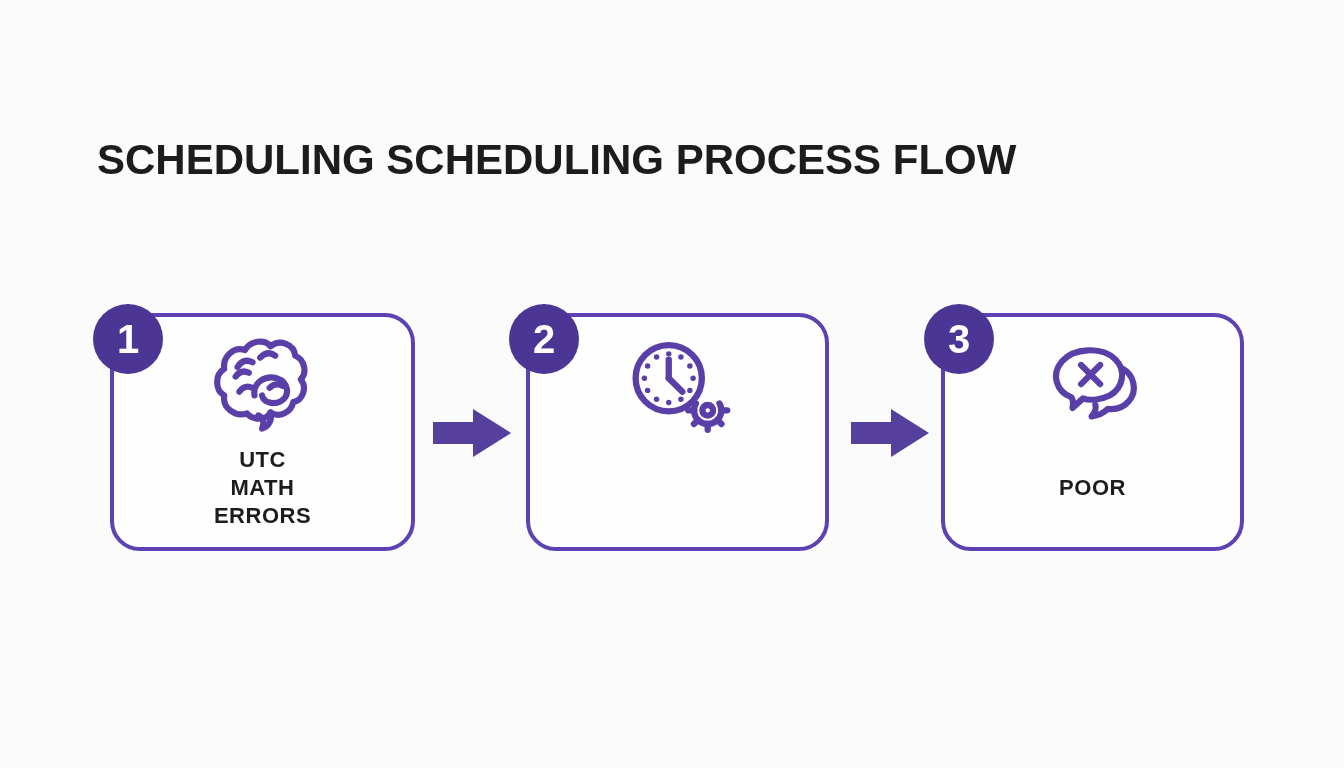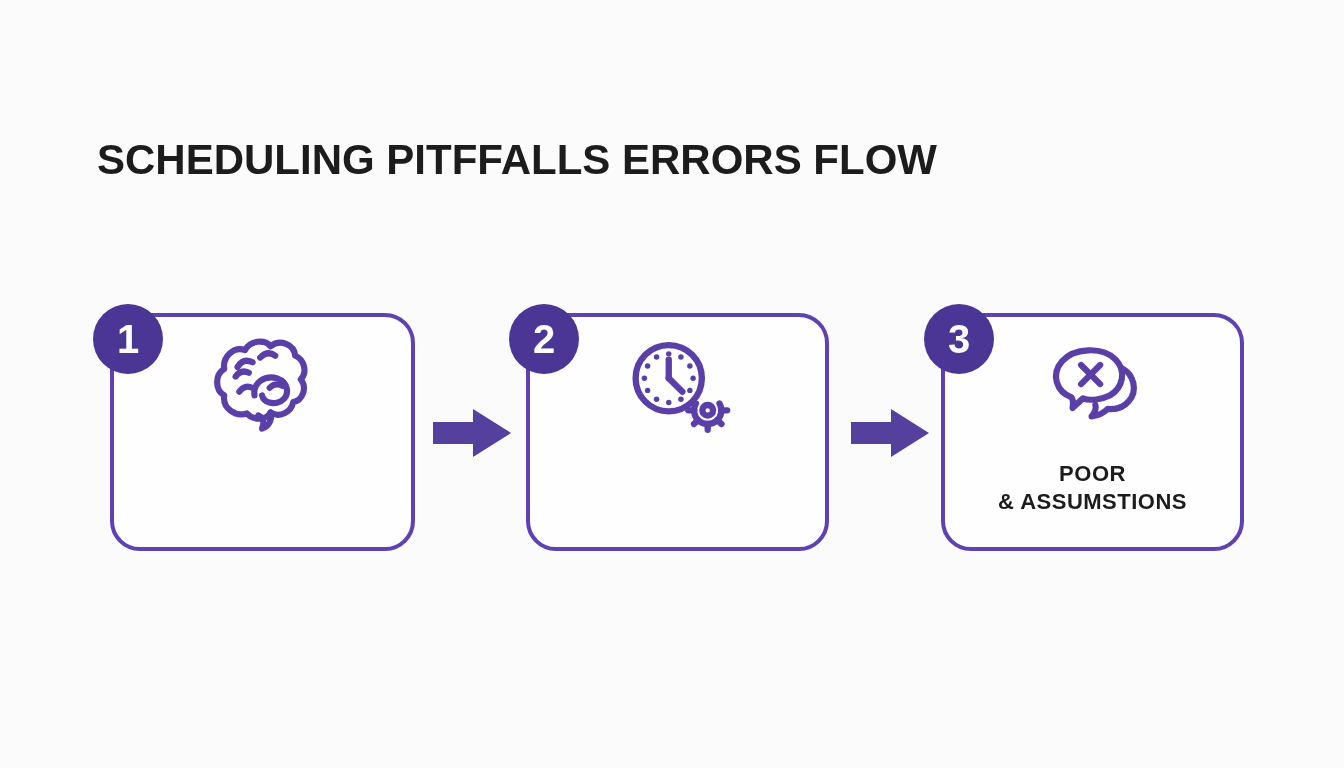--- a/index.html
+++ b/index.html
@@ -93,36 +93,41 @@
     stroke:var(--icon);
     stroke-width:6.5;
     stroke-linecap:round;
     stroke-linejoin:round;
   }
   .dot{fill:var(--icon);stroke:none;}
 </style>
 </head>
 <body>
 
-<h1 class="title">SCHEDULING PITFFALLS ERRORS FLOW</h1>
+<h1 class="title">SCHEDULING SCHEDULING PROCESS FLOW</h1>
 
 <section class="step-card step-1">
   <div class="badge">1</div>
   <div class="icon-wrap">
     <svg width="104" height="100" viewBox="0 0 110 104">
       <path class="stroke" d="M38,81 C26,85 12,76 14,62 C4,56 4,40 14,34 C12,21 24,10 36,14 C41,4 57,2 63,10 C73,2 88,8 89,20 C99,24 102,38 95,45 C102,54 97,67 87,69 C85,80 72,86 63,80 C58,89 44,88 38,81 Z"></path>
       <path class="stroke" d="M63,80 C65,88 61,95 54,97 C57,90 55,85 50,83"></path>
       <path class="stroke" d="M28,32 Q34,22 44,27"></path>
       <path class="stroke" d="M52,22 Q60,14 68,20"></path>
       <path class="stroke" d="M26,42 Q32,34 40,38"></path>
       <path class="stroke" d="M30,58 Q36,50 44,54"></path>
       <path class="stroke" d="M46,62 C44,48 58,40 70,44 C82,48 84,62 74,68 C66,72 56,70 54,62"></path>
       <path class="stroke" d="M62,54 Q68,48 76,52"></path>
     </svg>
   </div>
+  <div class="label">
+      <div>UTC</div>
+      <div>MATH</div>
+      <div>ERRORS</div>
+    </div>
 </section>
 
 <svg class="arrow arrow-1" viewBox="0 0 78 48">
   <polygon points="0,13 40,13 40,0 78,24 40,48 40,35 0,35" fill="var(--arrow)"></polygon>
 </svg>
 
 <section class="step-card step-2">
   <div class="badge">2</div>
   <div class="icon-wrap">
     <svg width="112" height="104" viewBox="0 0 115 106">
@@ -161,15 +166,14 @@
   <div class="icon-wrap">
     <svg width="100" height="98" viewBox="0 0 105 100">
       <path class="stroke" d="M30,62 C14,56 8,38 20,24 C32,10 62,8 76,22 C88,34 84,52 70,60 C62,64 50,66 42,63 L31,73 C32,68 32,65 30,62 Z"></path>
       <path class="stroke" d="M40,28 L60,48"></path>
       <path class="stroke" d="M60,28 L40,48"></path>
       <path class="stroke" d="M84,32 C95,38 100,55 90,66 C85,72 77,75 68,74 C64,78 58,81 51,82 C55,77 56,73 55,70"></path>
     </svg>
   </div>
   <div class="label">
       <div>POOR</div>
-      <div>&amp; ASSUMSTIONS</div>
     </div>
 </section>
 
 </body></html>

